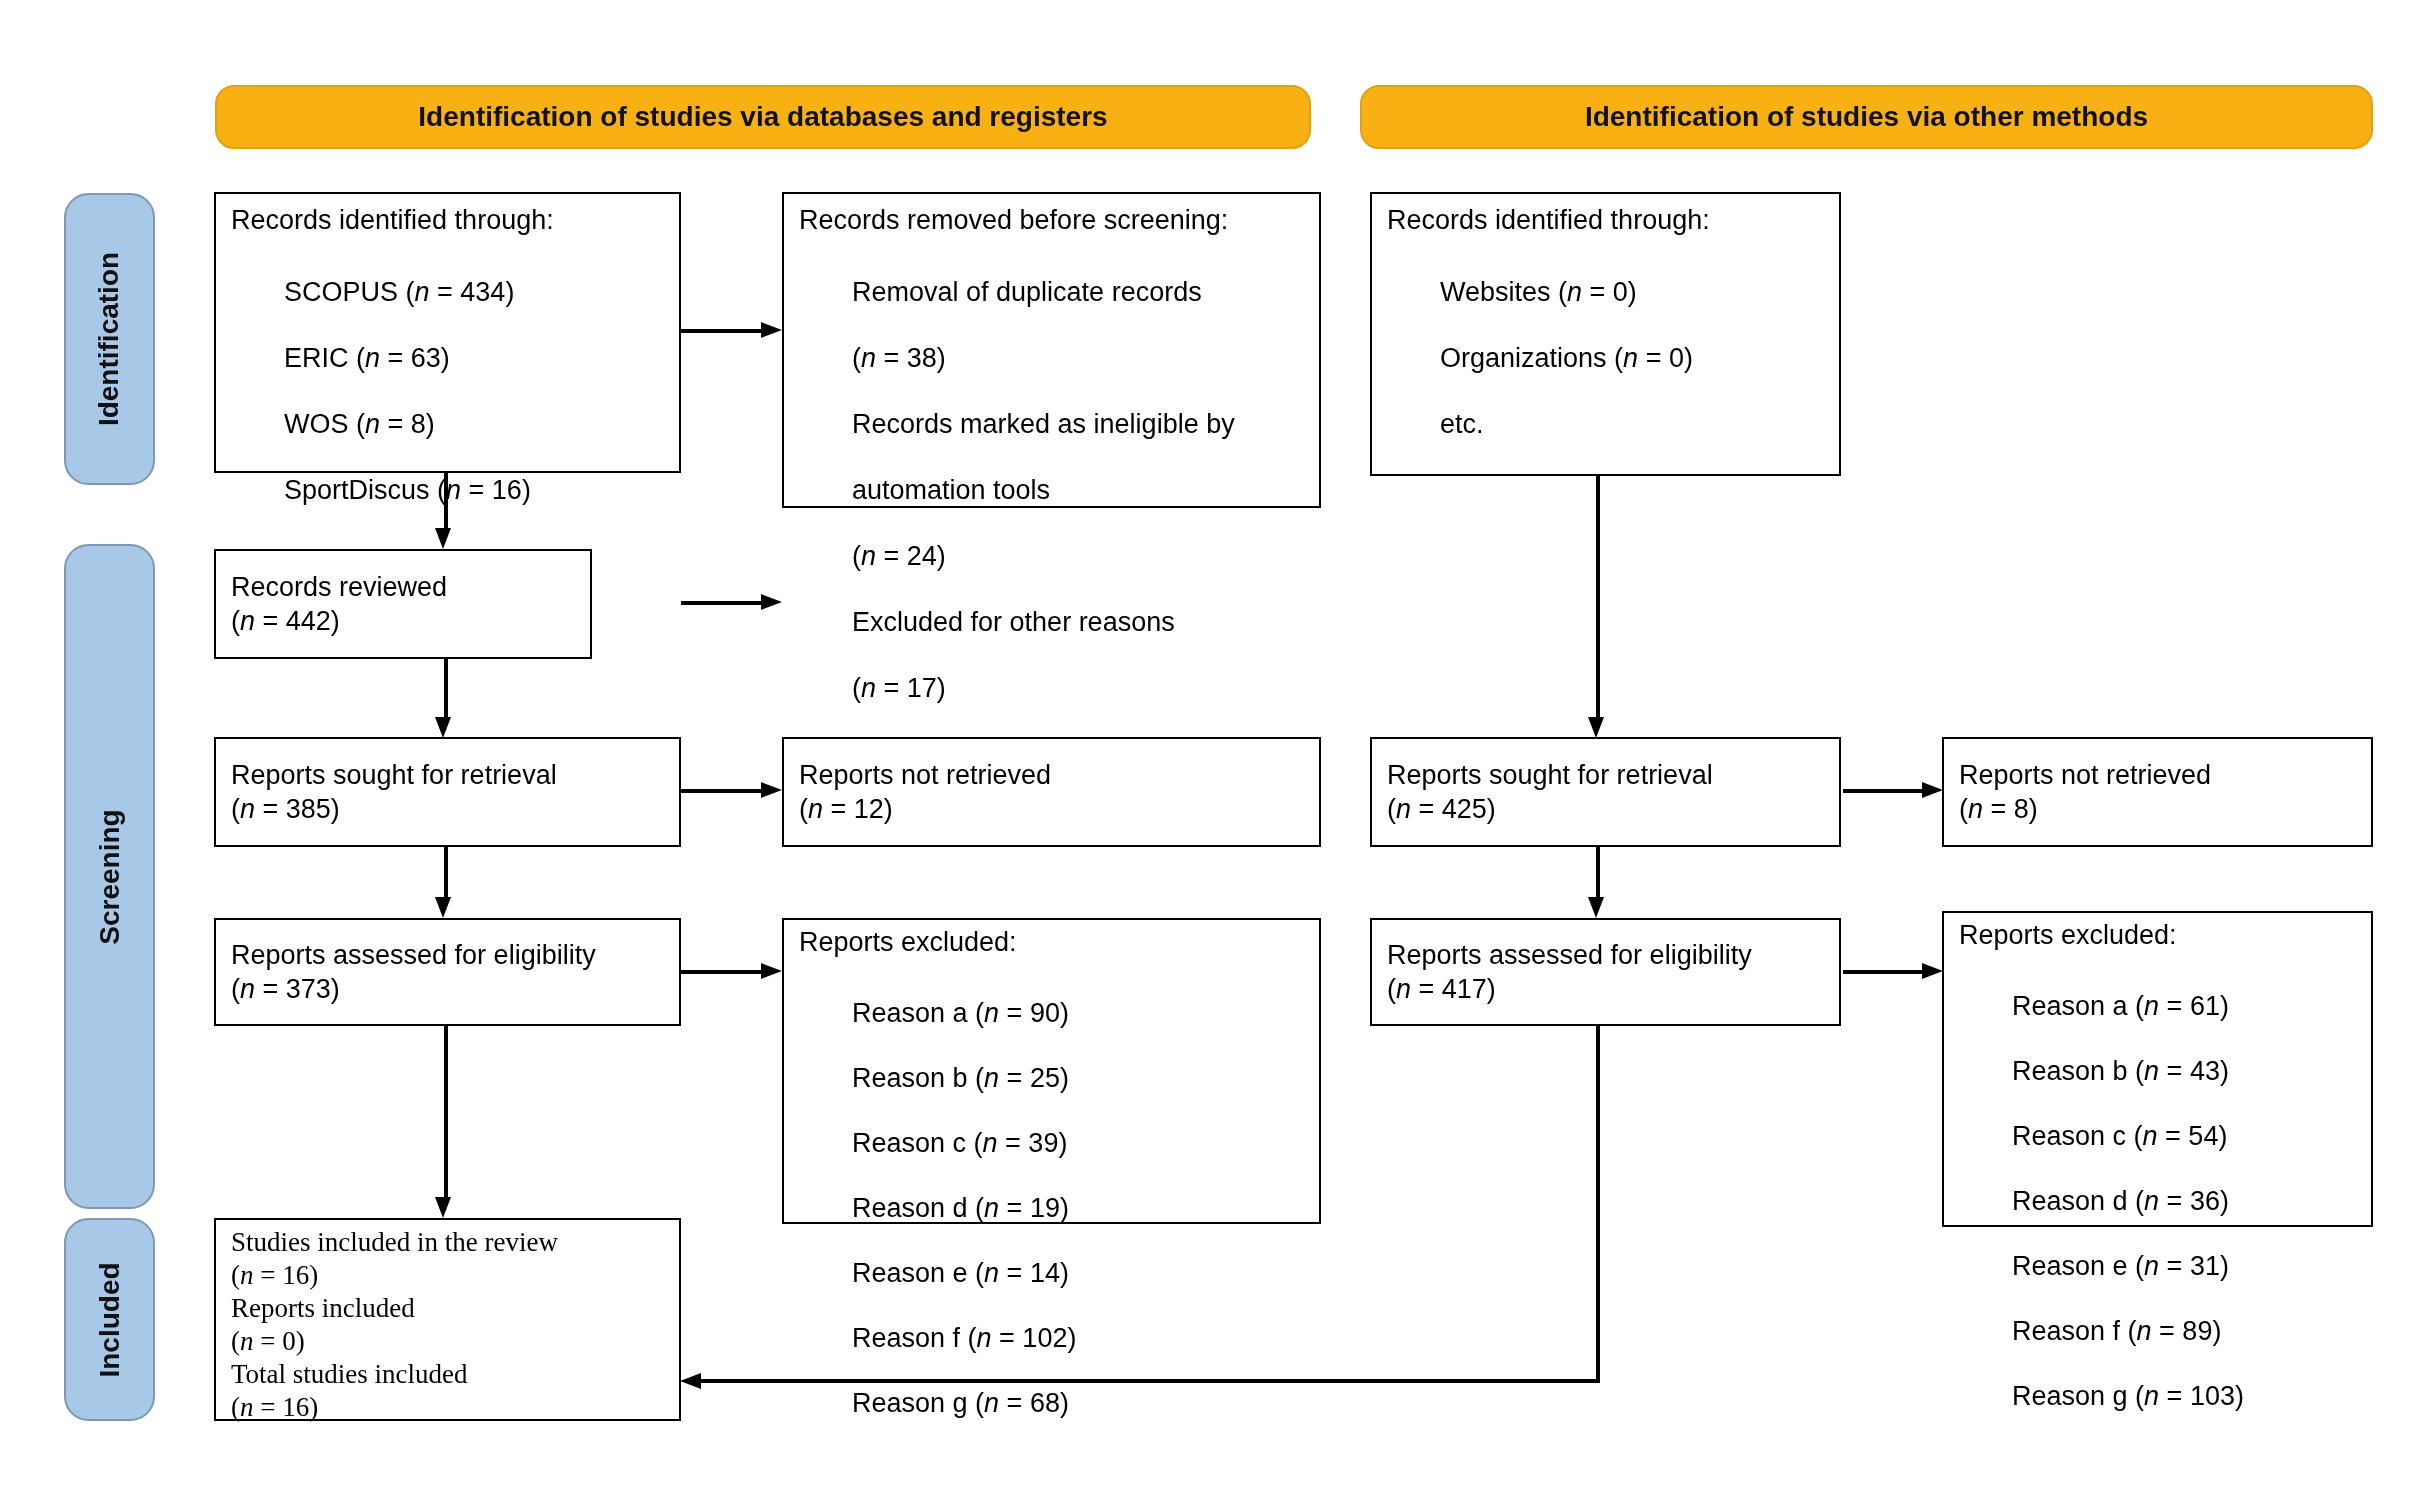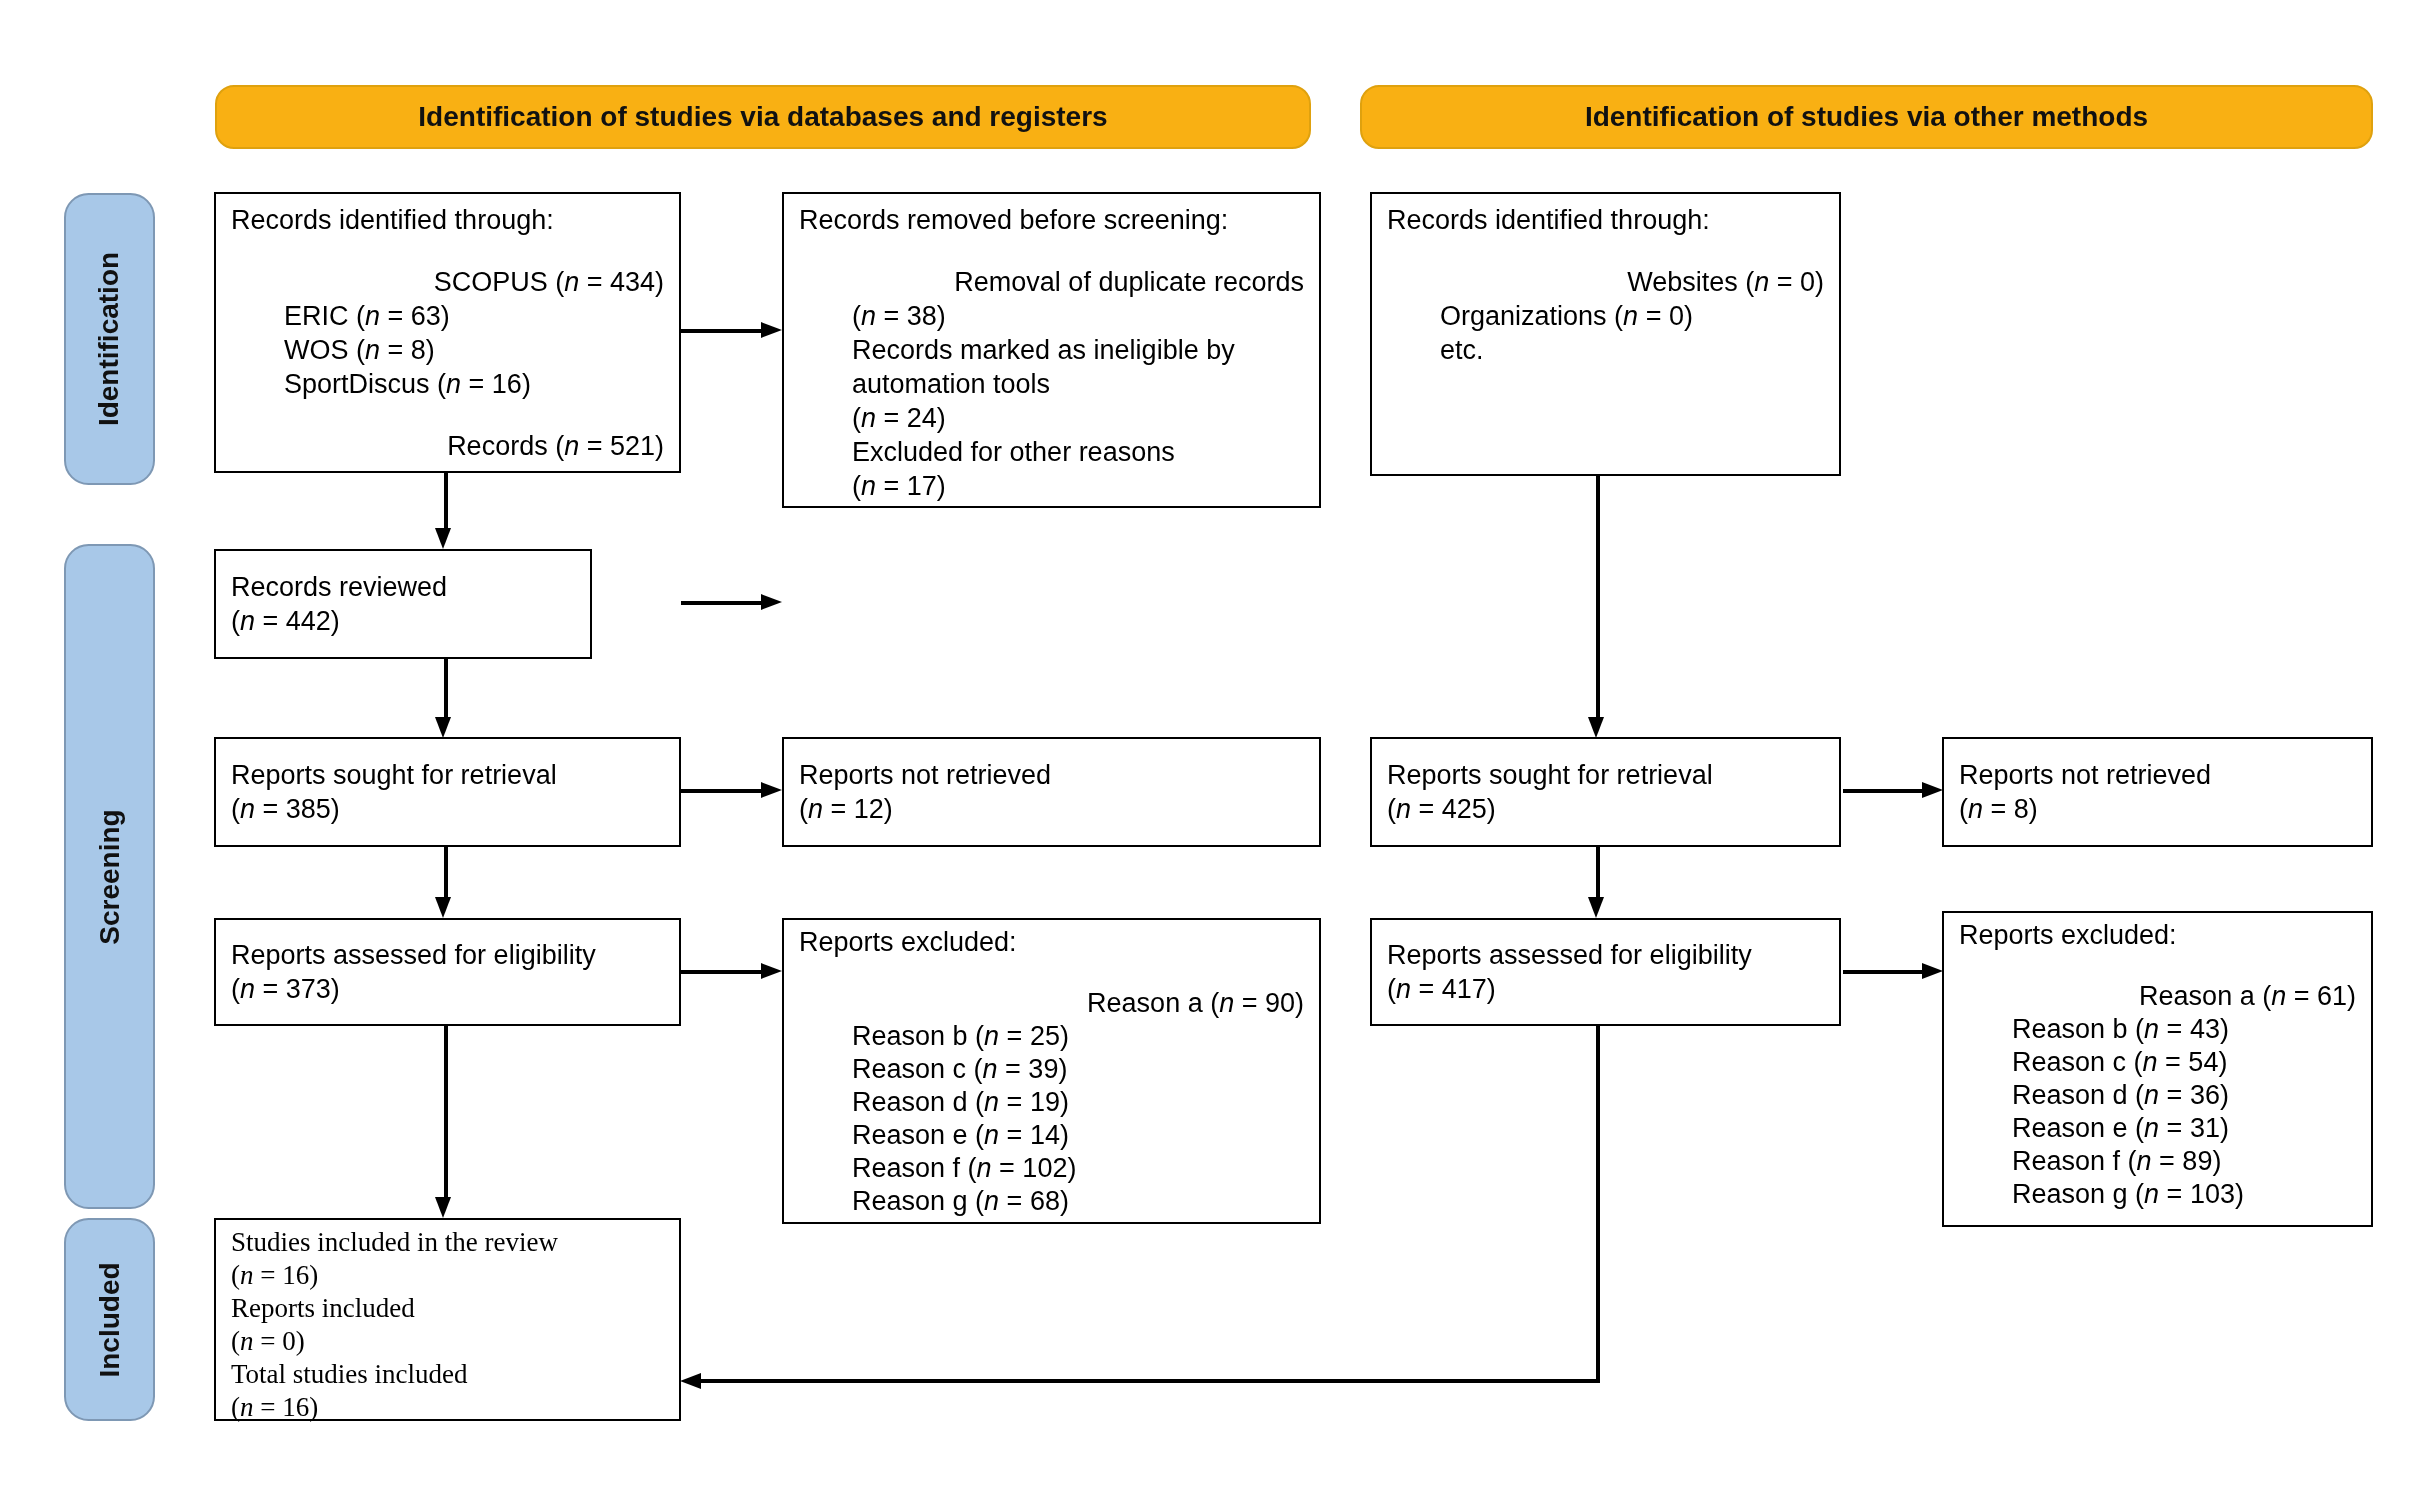--- a/index.html
+++ b/index.html
@@ -21,22 +21,22 @@
   .stage-pill span{
     transform:rotate(-90deg);white-space:nowrap;font-size:28px;font-weight:bold;color:#111;
   }
   .box{
     position:absolute;background:#fff;border:2.8px solid var(--box-border,#000);
     box-sizing:border-box;font-size:27px;line-height:34px;padding:9.4px 15px;
   }
   .box.center{display:flex;flex-direction:column;justify-content:center;}
   .box.tight{line-height:33px;padding:5.6px 15px;}
   .line{white-space:nowrap;}
-  .line.indent{padding-left:53px;}
-  .line.gap{margin-top:28px;text-align:right;}
+  .line.indent{padding-left:53px;margin-top:32px;}
+  .line.gap{margin-top:38px;}
   .line i{font-style:italic;}
   .h-line{position:absolute;height:3.8px;background:var(--arrow,#000);}
   .v-line{position:absolute;width:3.8px;background:var(--arrow,#000);}
   .head-right{position:absolute;width:0;height:0;
     border-top:8.5px solid transparent;border-bottom:8.5px solid transparent;
     border-left:21px solid var(--arrow,#000);}
   .head-down{position:absolute;width:0;height:0;
     border-left:8.5px solid transparent;border-right:8.5px solid transparent;
     border-top:21px solid var(--arrow,#000);}
   .head-left{position:absolute;width:0;height:0;

